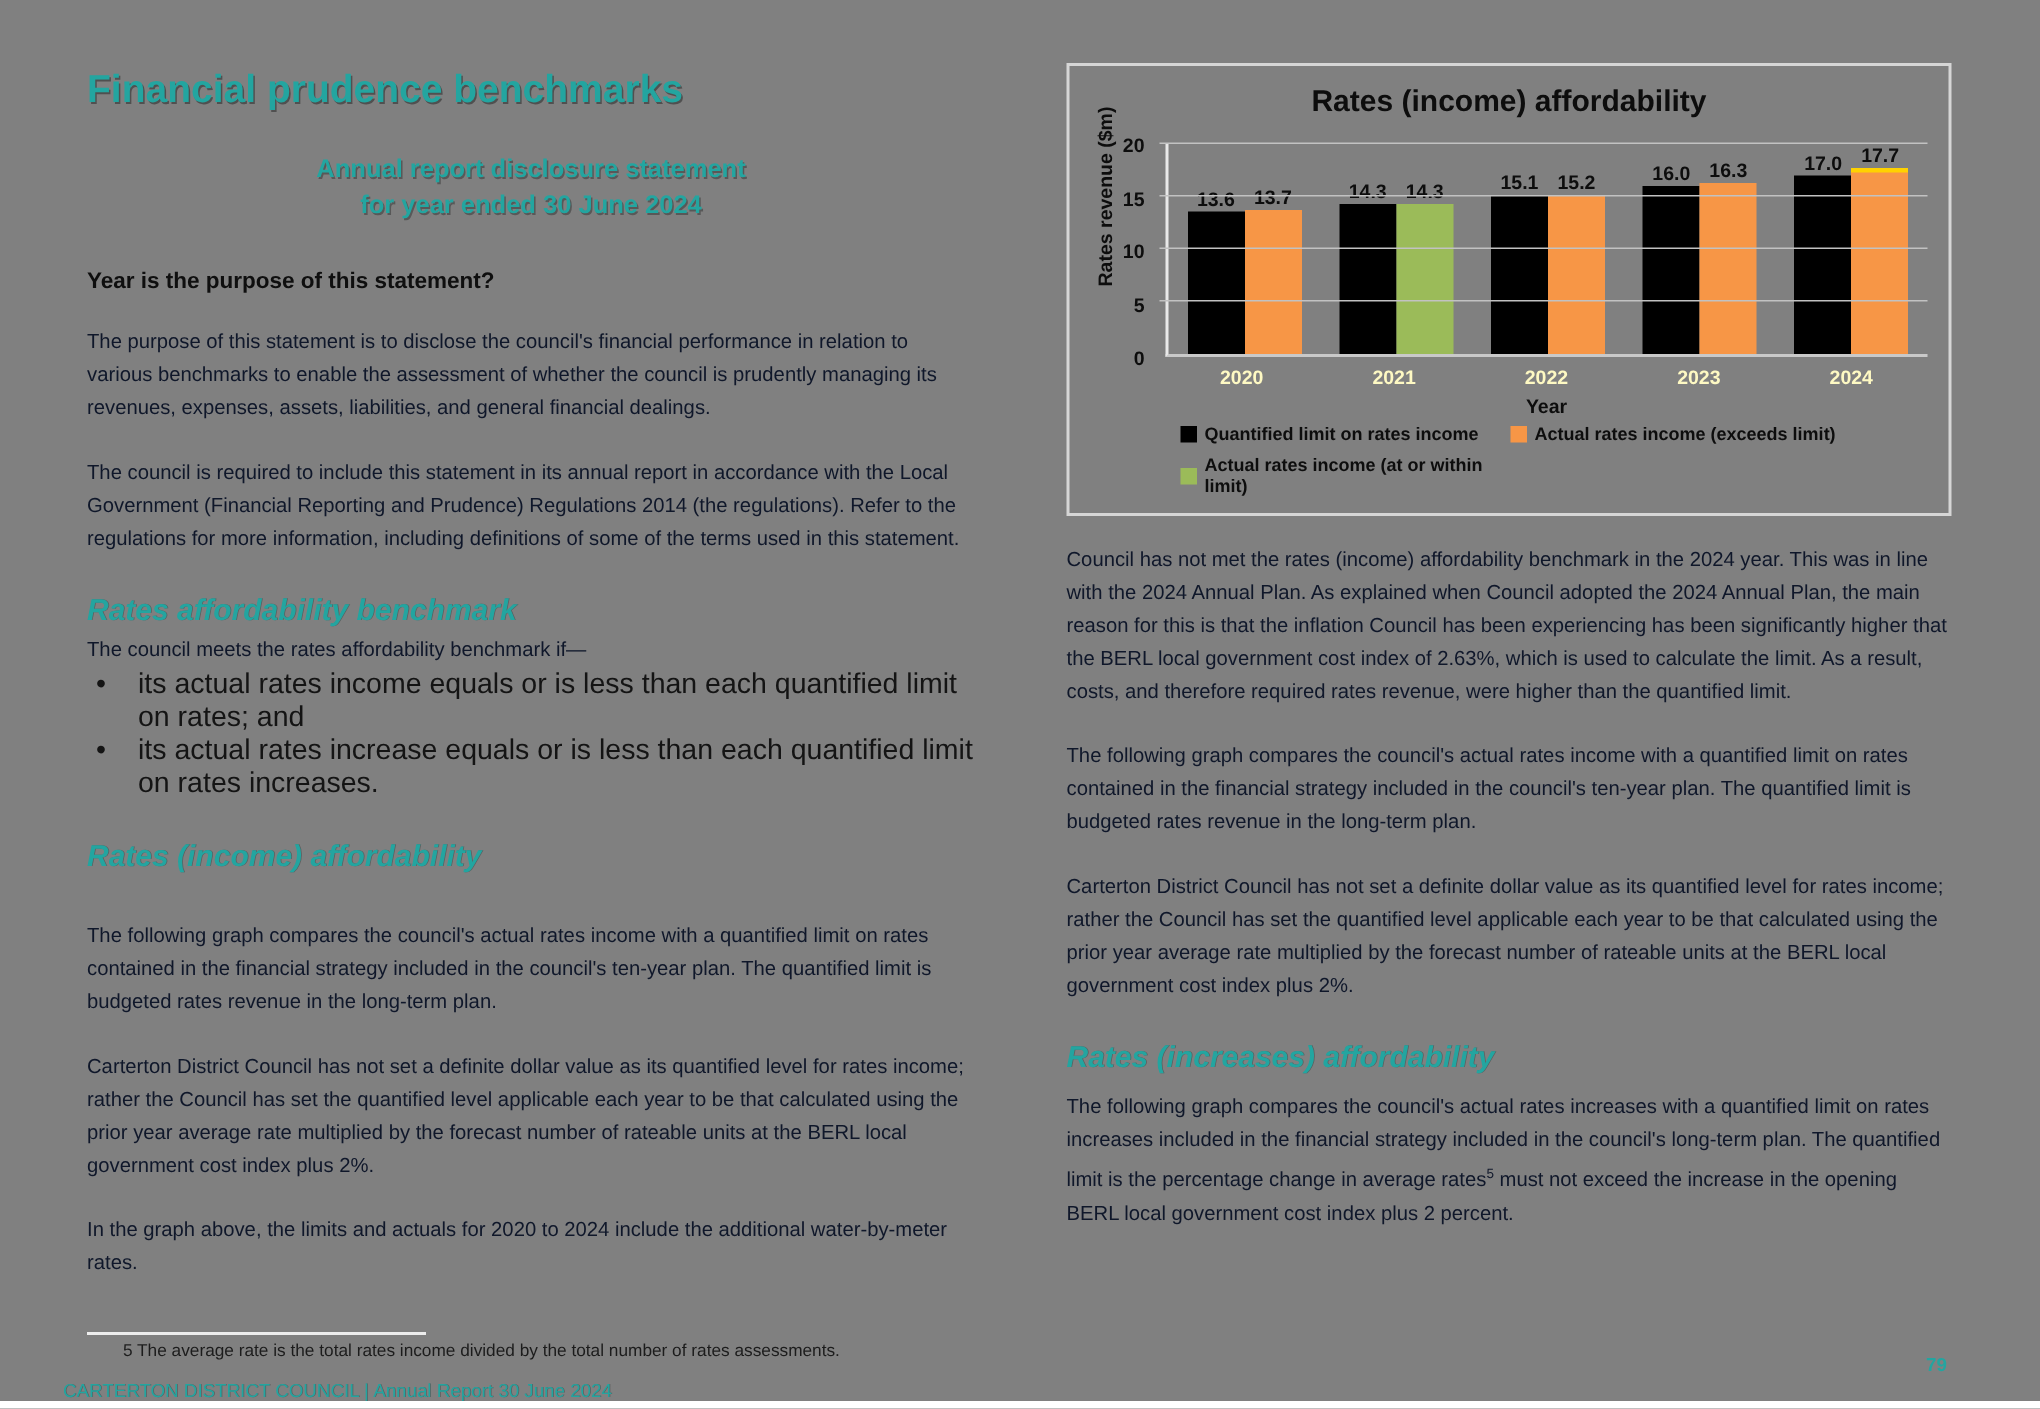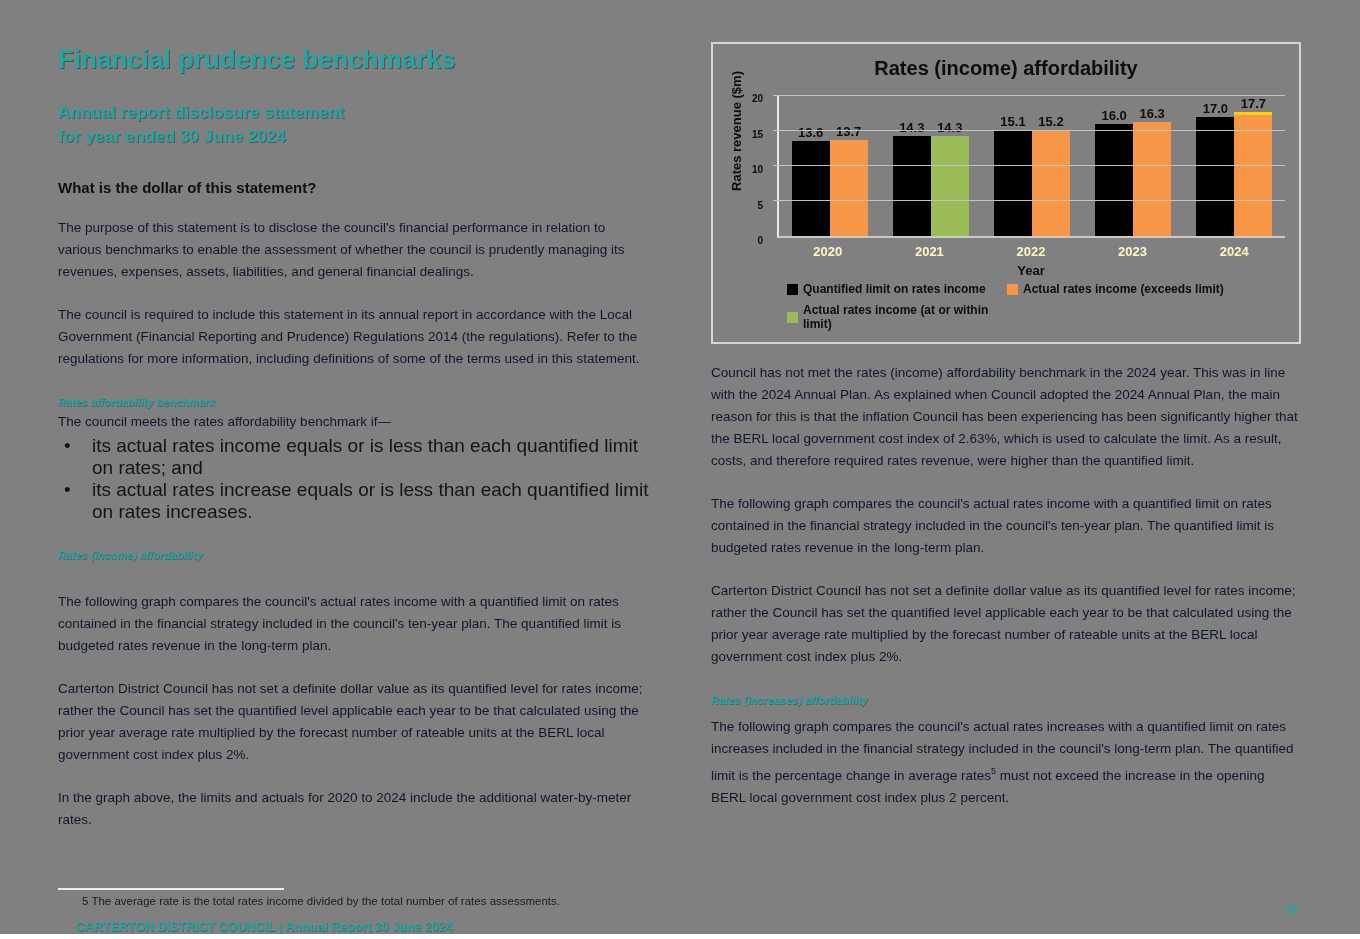--- a/index.html
+++ b/index.html
@@ -13,27 +13,27 @@
   }
   .col-left  { position: absolute; left: 58px;  top: 45px;  width: 592px; }
   .col-right { position: absolute; left: 711px; top: 362px; width: 592px; }
 
   h1.page-title {
     color: #23A5A0; font-size: 26px; font-weight: bold; line-height: 28px;
     text-shadow: 1px 1px 0 rgba(40,40,40,.55);
   }
   .subtitle {
     margin-top: 28px; color: #23A5A0; font-size: 17px; font-weight: bold;
-    line-height: 24px; text-shadow: 1px 1px 0 rgba(40,40,40,.45);
+    line-height: 24px; text-shadow: 1px 1px 0 rgba(40,40,40,.45); text-align: center;
   }
   .black-heading { margin-top: 30px; font-size: 15px; font-weight: bold; color: #0f0f0f; }
   p.body-text { margin-top: 21px; font-size: 13.5px; line-height: 22px; color: #0f172a; }
   p.tight { margin-top: 3px; }
   .teal-sub {
-    margin-top: 26px; color: #23A5A0; font-size: 11px; font-weight: bold;
+    margin-top: 26px; color: #23A5A0; font-size: 20px; font-weight: bold;
     font-style: italic; text-shadow: .5px .5px 0 rgba(40,40,40,.4);
   }
   ul.bullets { list-style: none; margin-top: 2px; }
   ul.bullets li {
     position: relative; padding-left: 34px; font-size: 19px; line-height: 22px; color: #141414;
   }
   ul.bullets li::before {
     content: "•"; position: absolute; left: 6px; top: 0;
   }
 
@@ -46,21 +46,21 @@
     margin-top: 13px; text-align: center; font-size: 20px; font-weight: bold; color: #0d0d0d;
   }
   .chart-body { position: relative; height: 142px; margin: 16px 14px 0 64px; }
   .y-axis-title {
     position: absolute; left: 16px; top: 158px; width: 142px;
     transform: rotate(-90deg); transform-origin: left top;
     text-align: center; font-size: 13px; font-weight: bold; color: #0d0d0d;
   }
   .y-ticks { position: absolute; left: -42px; top: 0; bottom: 0; width: 36px; }
   .y-ticks span {
-    position: absolute; right: 8px; font-size: 10px; font-weight: bold; color: #0d0d0d; margin-left: 15px;
+    position: absolute; right: 8px; font-size: 13px; font-weight: bold; color: #0d0d0d; margin-left: 15px;
   }
   .plot {
     position: absolute; inset: 0;
     border-left: 2px solid #e9e9e9;
     border-bottom: 2px solid #c9c9c9;
     display: flex; align-items: flex-end;
   }
   .gridline { position: absolute; left: -6px; right: 0; height: 1px; background: #c2c2c2; }
   .bar-group { flex: 1; display: flex; justify-content: center; align-items: flex-end; height: 100%; }
   .bar-wrap { display: flex; flex-direction: column; align-items: center; justify-content: flex-end; height: 100%; }
@@ -72,34 +72,34 @@
   .legend { margin: 4px 12px 0 74px; }
   .legend-row { display: flex; margin-bottom: 7px; }
   .legend-item { display: flex; align-items: center; font-size: 12px; font-weight: bold; color: #0d0d0d; }
   .legend-row .legend-item:first-child { width: 220px; }
   .legend-sq { width: 11px; height: 11px; margin-right: 5px; flex: 0 0 auto; }
 
   sup { font-size: 9px; vertical-align: super; }
 
   .footnote-rule { position: absolute; left: 58px; top: 888px; width: 226px; border-top: 2px solid #ededed; }
   .footnote { position: absolute; left: 58px; top: 895px; width: 600px; font-size: 11.5px; color: #1c1c1c; padding-left: 24px; }
-  .footer-line { position: absolute; left: 76px; top: 920px; font-size: 12.5px; font-weight: bold; color: #23A5A0; text-shadow: .5px .5px 0 rgba(40,40,40,.4); }
+  .footer-line { position: absolute; left: 42px; top: 920px; font-size: 12.5px; font-weight: normal; color: #23A5A0; text-shadow: .5px .5px 0 rgba(40,40,40,.4); }
   .page-number { position: absolute; left: 1284px; top: 903px; font-size: 12.5px; font-weight: bold; color: #23A5A0; }
   .bottom-strip { position: absolute; left: 0; bottom: 0; width: 100%; height: 5px; background: #ffffff; }
 </style>
 </head>
 <body>
 
 <div class="col-left">
   <h1 class="page-title">Financial prudence benchmarks</h1>
   <div class="subtitle">
     <div>Annual report disclosure statement</div>
     <div>for year ended 30 June 2024</div>
   </div>
-  <div class="black-heading">What is the dollar of this statement?</div>
+  <div class="black-heading">Year is the purpose of this statement?</div>
   <p class="body-text">The purpose of this statement is to disclose the council's financial performance in relation to various benchmarks to enable the assessment of whether the council is prudently managing its revenues, expenses, assets, liabilities, and general financial dealings.</p>
   <p class="body-text">The council is required to include this statement in its annual report in accordance with the Local Government (Financial Reporting and Prudence) Regulations 2014 (the regulations). Refer to the regulations for more information, including definitions of some of the terms used in this statement.</p>
   <div class="teal-sub">Rates affordability benchmark</div>
   <p class="body-text tight">The council meets the rates affordability benchmark if—</p>
   <ul class="bullets">
     <li>its actual rates income equals or is less than each quantified limit on rates; and</li>
     <li>its actual rates increase equals or is less than each quantified limit on rates increases.</li>
   </ul>
   <div class="teal-sub">Rates (income) affordability</div>
   <p class="body-text" style="margin-top:30px">The following graph compares the council's actual rates income with a quantified limit on rates contained in the financial strategy included in the council's ten-year plan. The quantified limit is budgeted rates revenue in the long-term plan.</p>

